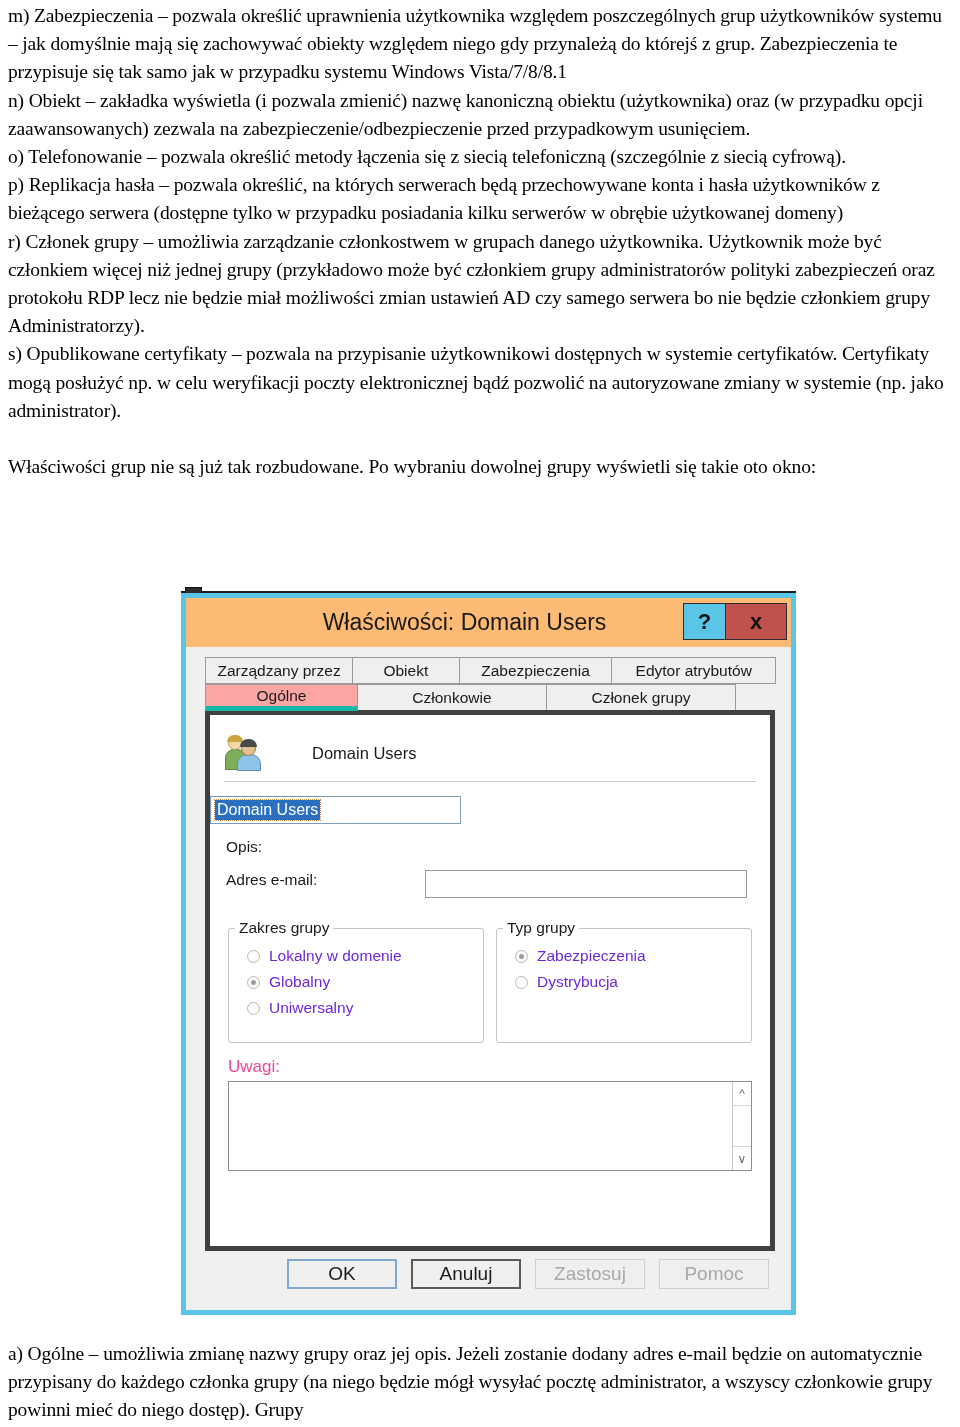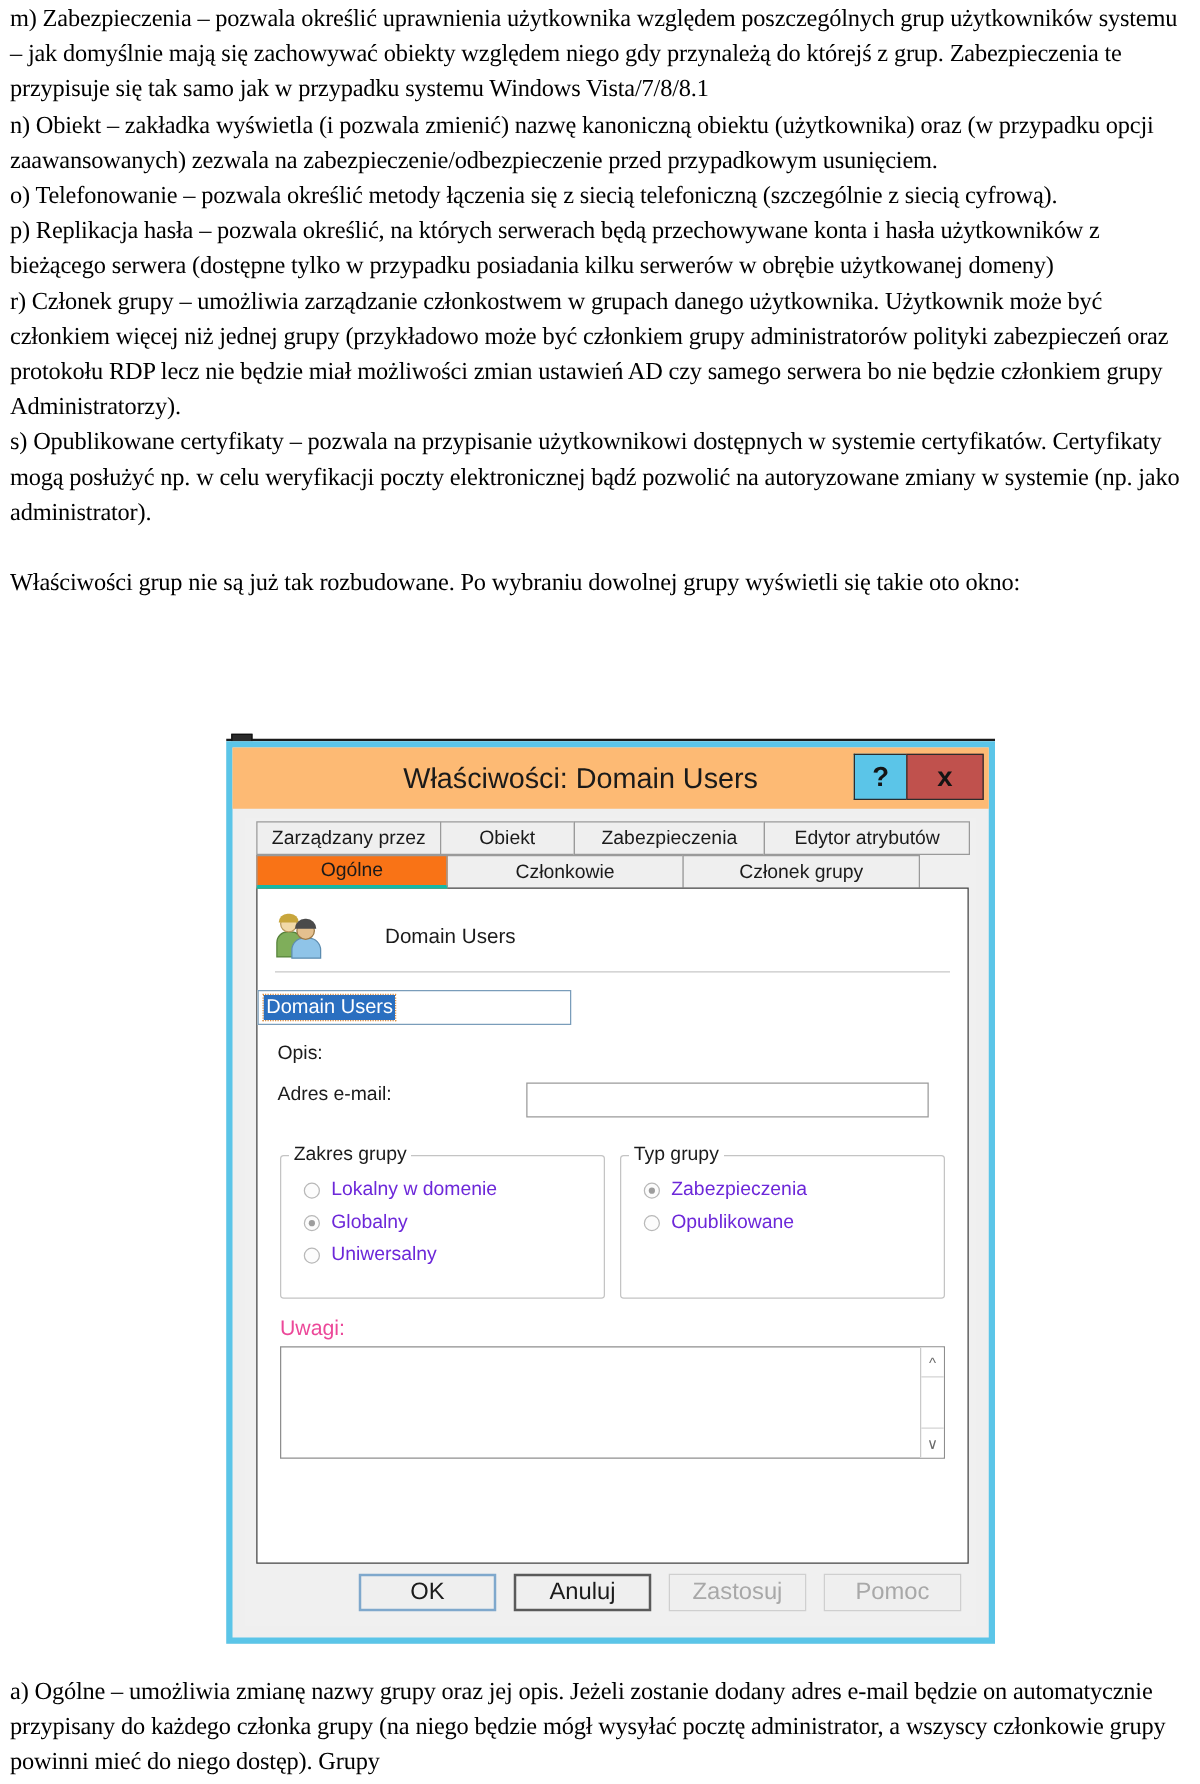--- a/index.html
+++ b/index.html
@@ -84,37 +84,37 @@
     background:#efefef;
     border:1px solid #9a9a9a;
     border-bottom:none;
     display:flex; align-items:center; justify-content:center;
     font-size:15.5px; color:#1a1a1a;
     margin-right:-1px;
     white-space:nowrap;
   }
   .tabrow.row1 .tab { border-bottom:1px solid #9a9a9a; }
   .tab.active {
-    background:#f97316;
-    border-bottom:3px solid #14b8a6;
+    background:#fca5a5;
+    border-bottom:5px solid #14b8a6;
     position:relative; z-index:4;text-align:right;
   }
   .t-managed { width:153px; }
   .t-object  { width:111px; }
   .t-security{ width:159px; }
   .t-attred  { width:170px; }
   .t-general { width:153px; }
   .t-members { width:190px; }
   .t-memberof{ width:190px; }
 
   
   .tabbody {
     position:absolute; left:9px; top:56px; right:6px; bottom:50px;
     background:#ffffff;
-    border:1px solid #404040;
+    border:5px solid #404040;
   }
 
   .hdr-row { display:flex; align-items:center; padding:14px 0 0 16px; height:62px; }
   .hdr-name { font-size:16.5px; color:#1b1b1b; margin-left:46px; }
   .divider { height:1px; background:#c8c8c8; margin:4px 14px 0 14px; }
 
   
   .group-icon { width:40px; height:40px; position:relative; flex:none; }
   .gi-head-back {
     position:absolute; left:2px; top:3px; width:14px; height:14px;
@@ -326,21 +326,21 @@
           </fieldset>
 
           <fieldset class="box">
             <legend>Typ grupy</legend>
             <div class="radio-item">
               <span class="radio on"></span>
               <span>Zabezpieczenia</span>
             </div>
             <div class="radio-item">
               <span class="radio"></span>
-              <span>Opublikowane</span>
+              <span>Dystrybucja</span>
             </div>
           </fieldset>
 
         </div>
 
         <div class="notes-wrap">
           <div class="notes-label">Uwagi:</div>
           <div class="notes-box">
             <div class="notes-area"></div>
             <div class="vscroll">

